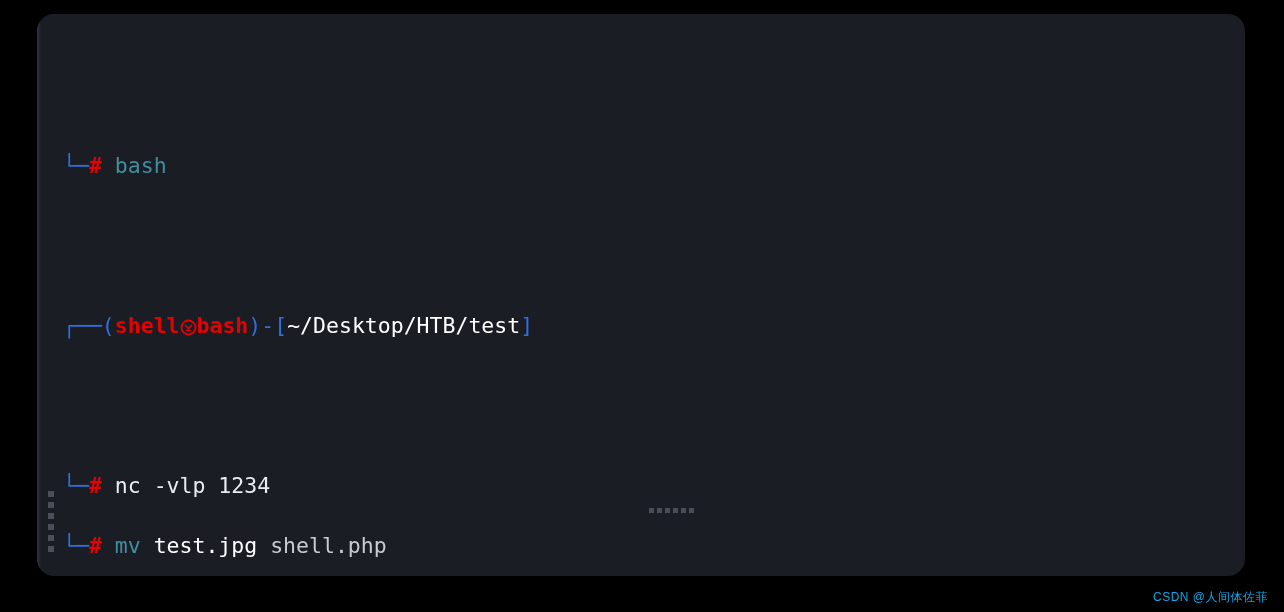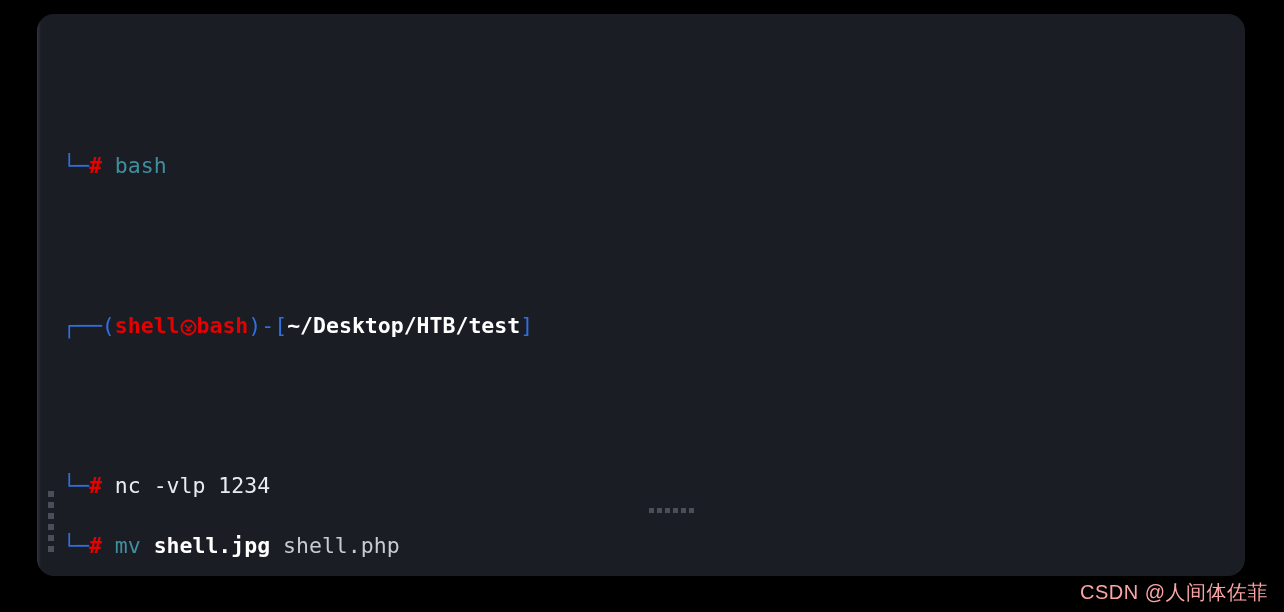--- a/index.html
+++ b/index.html
@@ -57,21 +57,21 @@
     letter-spacing: 0px;
   }
 
   .line { height: 32px; white-space: pre; }
 
   
   .c-blue   { color: #2f6fe0; }          
   .c-red    { color: #e60000; font-weight: bold; }  
   .c-teal   { color: #3f8f9e; }          
   .c-white  { color: #e8ecef; text-align: right; }          
-  .c-pathw  { color: #ffffff; font-weight: bold; }  
+  .c-pathw  { color: #ffffff; font-weight: normal; }  
   .c-gray   { color: #c8ccd2; }          
 
   
   #gutter-dots {
     position: absolute;
     left: 11px;
     top: 477px;
     width: 6px;
   }
   #gutter-dots i {
@@ -113,23 +113,23 @@
     font-size: 21.5px;
     line-height: 32px;
     white-space: pre;
   }
 
   
   #watermark {
     position: absolute;
     right: 16px;
     bottom: 6px;
-    color: #fca5a5;
+    color: #0ea5e9;
     font-family: "Liberation Sans", "DejaVu Sans", sans-serif;
-    font-size: 20px;
+    font-size: 12px;
     letter-spacing: .5px;
   }
 </style>
 </head>
 <body>
 
 <div id="screen">
 
   <div id="terminal-panel">
     <div id="panel-edge"></div>
@@ -171,18 +171,18 @@
 
     <div id="collapsed-marker">
       <i></i>
       <i></i>
       <i></i>
       <i></i>
       <i></i>
       <i></i>
     </div>
 
-    <div id="bottom-prompt"><span class="c-blue">└─</span><span class="c-red">#</span><span> </span><span class="c-teal">mv</span><span> </span><span class="c-pathw">shell.jpg</span><span> </span><span class="c-gray">shell.php</span></div>
+    <div id="bottom-prompt"><span class="c-blue">└─</span><span class="c-red">#</span><span> </span><span class="c-teal">mv</span><span> </span><span class="c-pathw">test.jpg</span><span> </span><span class="c-gray">shell.php</span></div>
   </div>
 
   <div id="watermark">CSDN @人间体佐菲</div>
 
 </div>
 
 </body></html>

